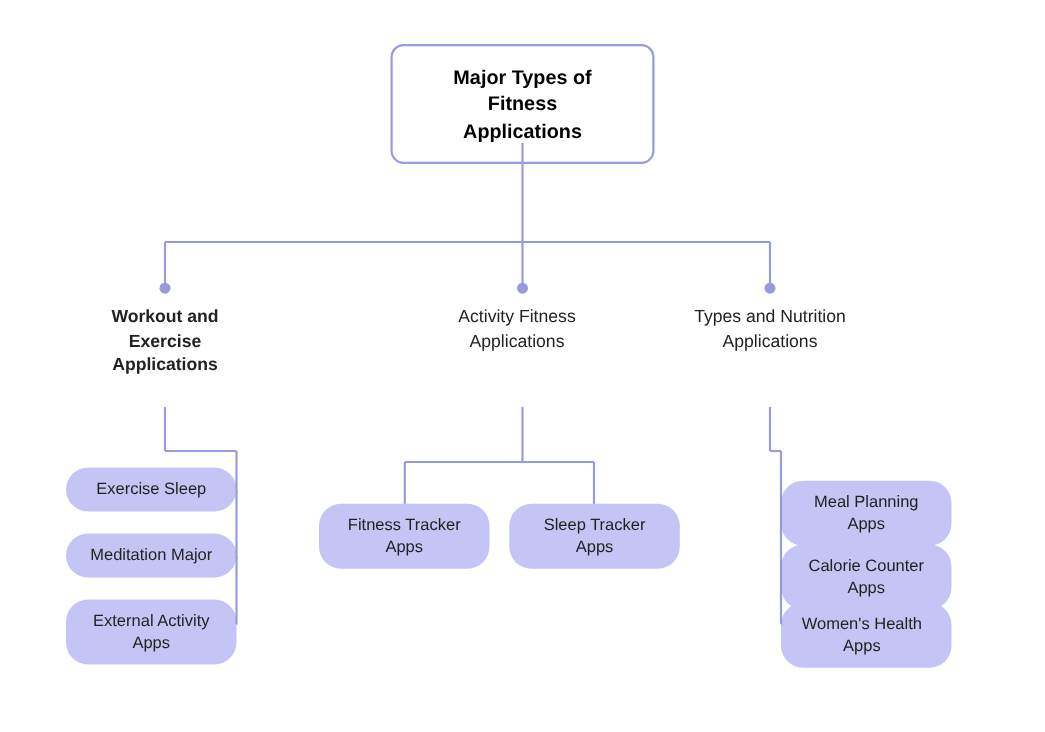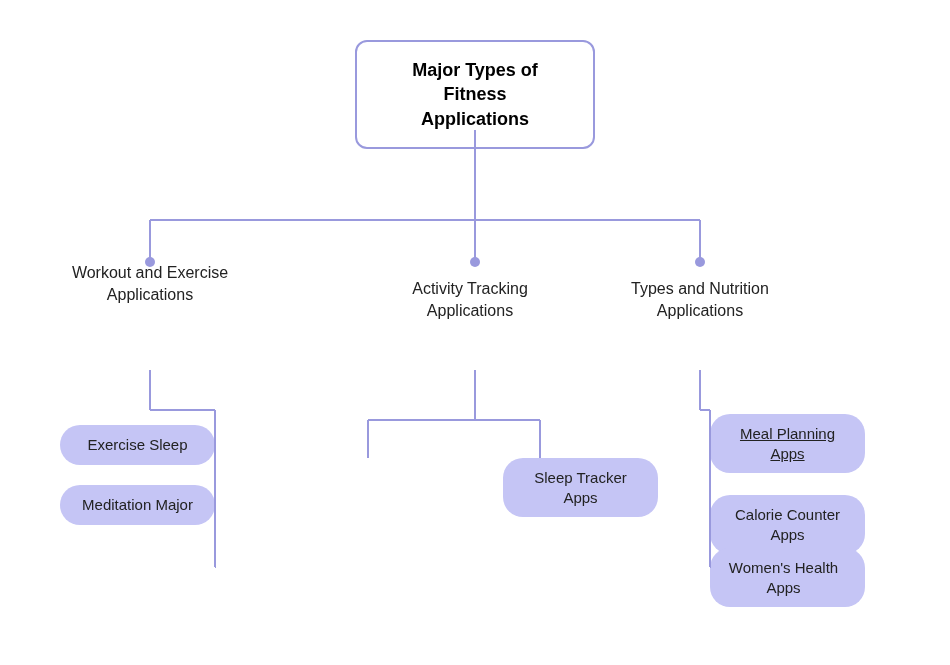--- a/index.html
+++ b/index.html
@@ -65,42 +65,48 @@
   </style>
 </head>
 <body>
 
 <div class="diagram">
 
   <div class="node-root">
     <span>Major Types of Fitness Applications</span>
   </div>
 
-  <div class="node-mid" style="left: 70px; top: 262px;">
+  <div class="node-mid" style="left: 70px; top: 278px; font-weight: bold;">
     <span>Workout and Exercise Applications</span>
   </div>
   <div class="node-mid" style="left: 390px; top: 278px;">
-    <span>Activity Tracking Applications</span>
+    <span>Activity Fitness Applications</span>
   </div>
   <div class="node-mid" style="left: 620px; top: 278px;">
     <span>Types and Nutrition Applications</span>
   </div>
 
   <div class="node-leaf" style="left: 60px; top: 425px;">
     <span>Exercise Sleep</span>
   </div>
   <div class="node-leaf" style="left: 60px; top: 485px;">
     <span>Meditation Major</span>
   </div>
+  <div class="node-leaf" style="left: 60px; top: 545px;">
+    <span>External Activity Apps</span>
+  </div>
 
-  <div class="node-leaf" style="left: 463px; top: 458px; margin-left: 40px;">
+  <div class="node-leaf" style="left: 290px; top: 458px;">
+    <span>Fitness Tracker Apps</span>
+  </div>
+  <div class="node-leaf" style="left: 463px; top: 458px;">
     <span>Sleep Tracker Apps</span>
   </div>
 
-  <div class="node-leaf" style="left: 710px; top: 414px; text-decoration: underline;">
+  <div class="node-leaf" style="left: 710px; top: 437px;">
     <span>Meal Planning Apps</span>
   </div>
   <div class="node-leaf" style="left: 710px; top: 475px; margin-top: 20px;">
     <span>Calorie Counter Apps</span>
   </div>
   <div class="node-leaf" style="left: 710px; top: 548px; padding-left: 10px;">
     <span>Women's Health Apps</span>
   </div>
 
   <svg class="connectors">

